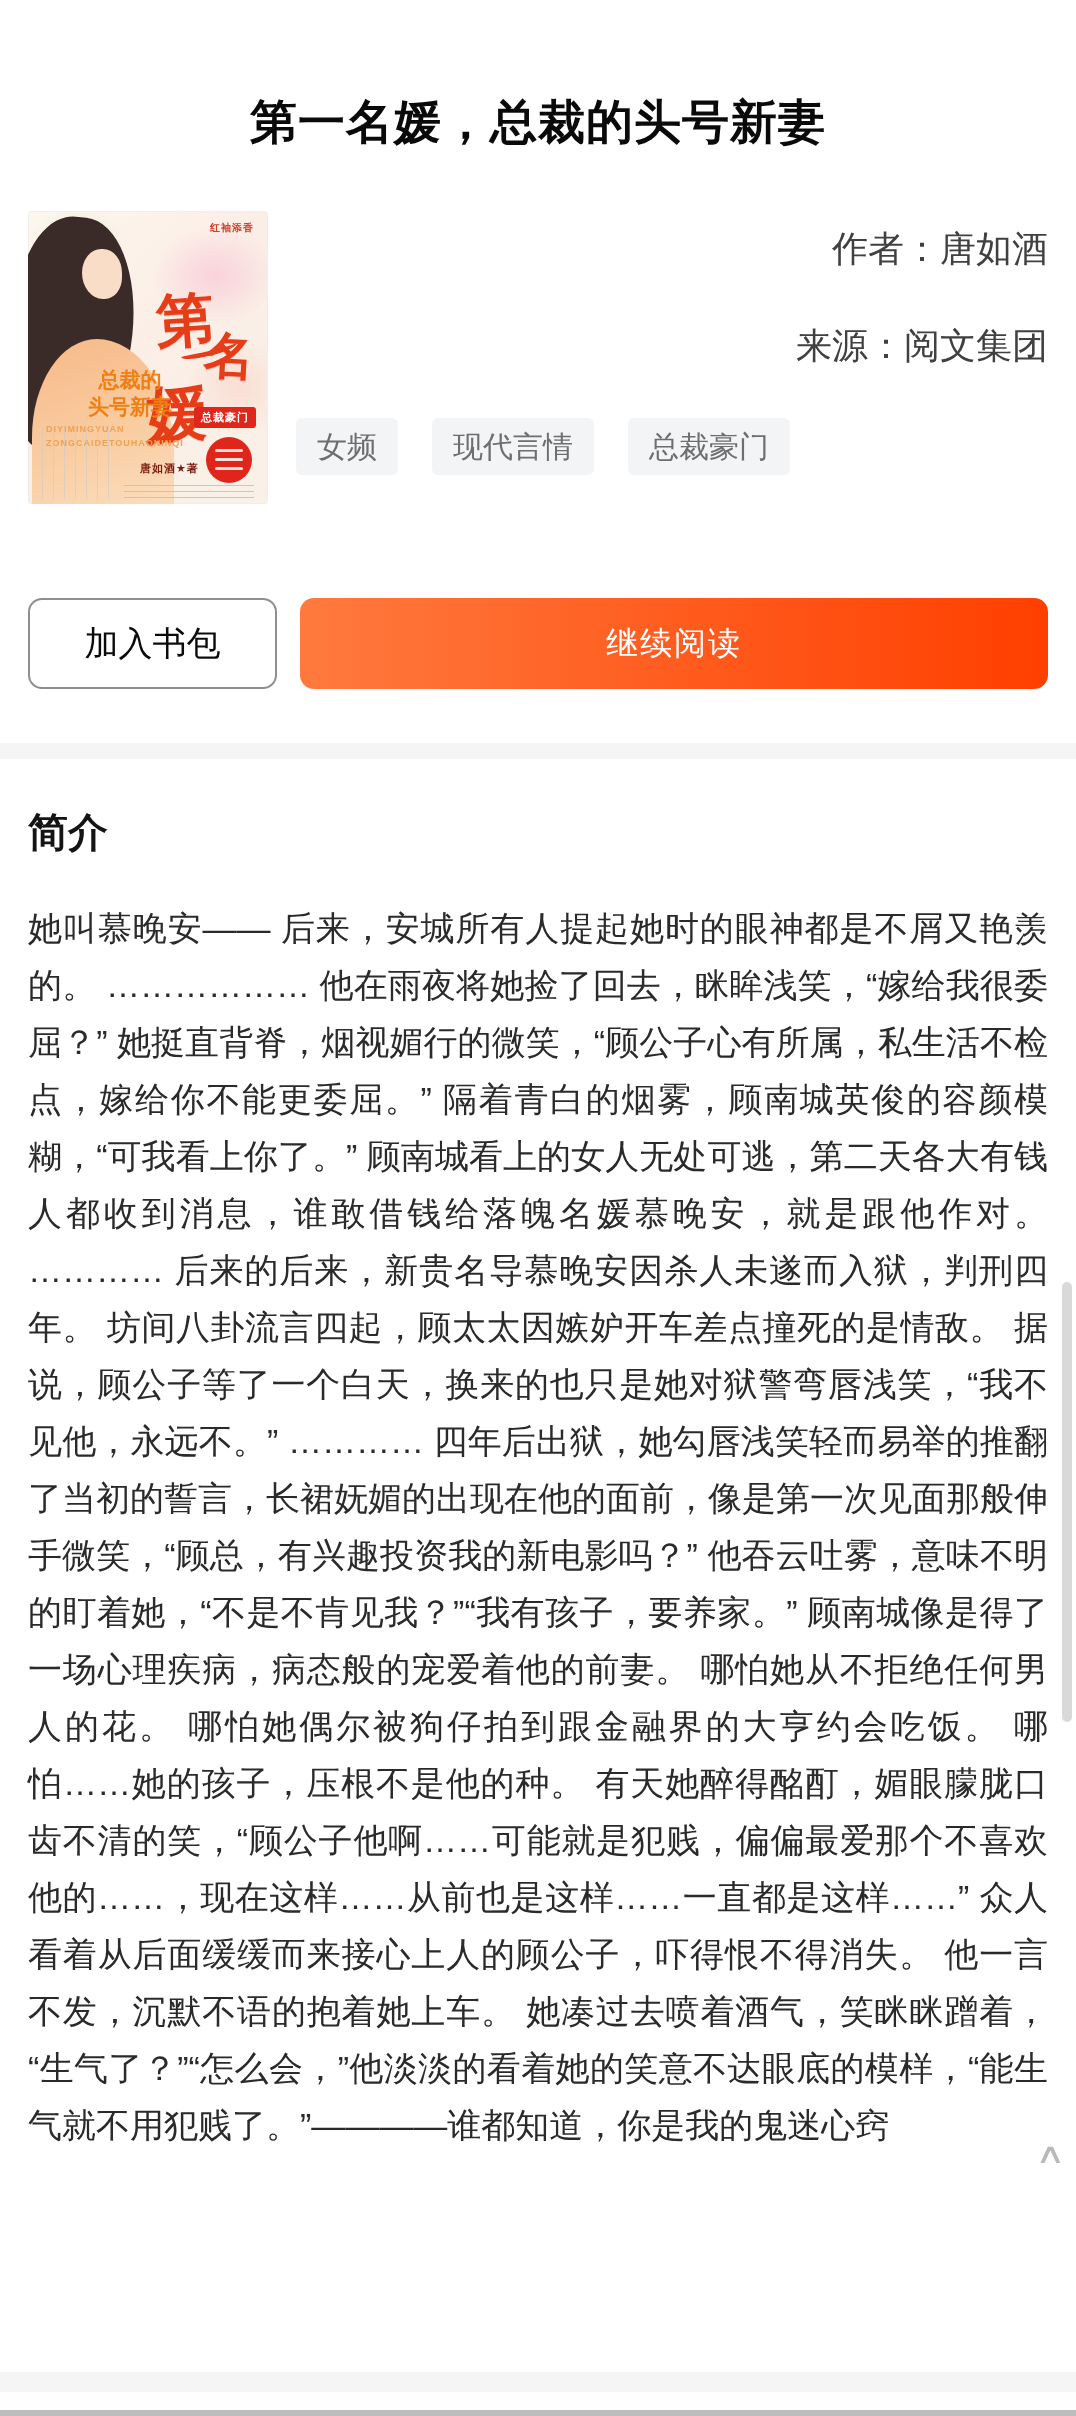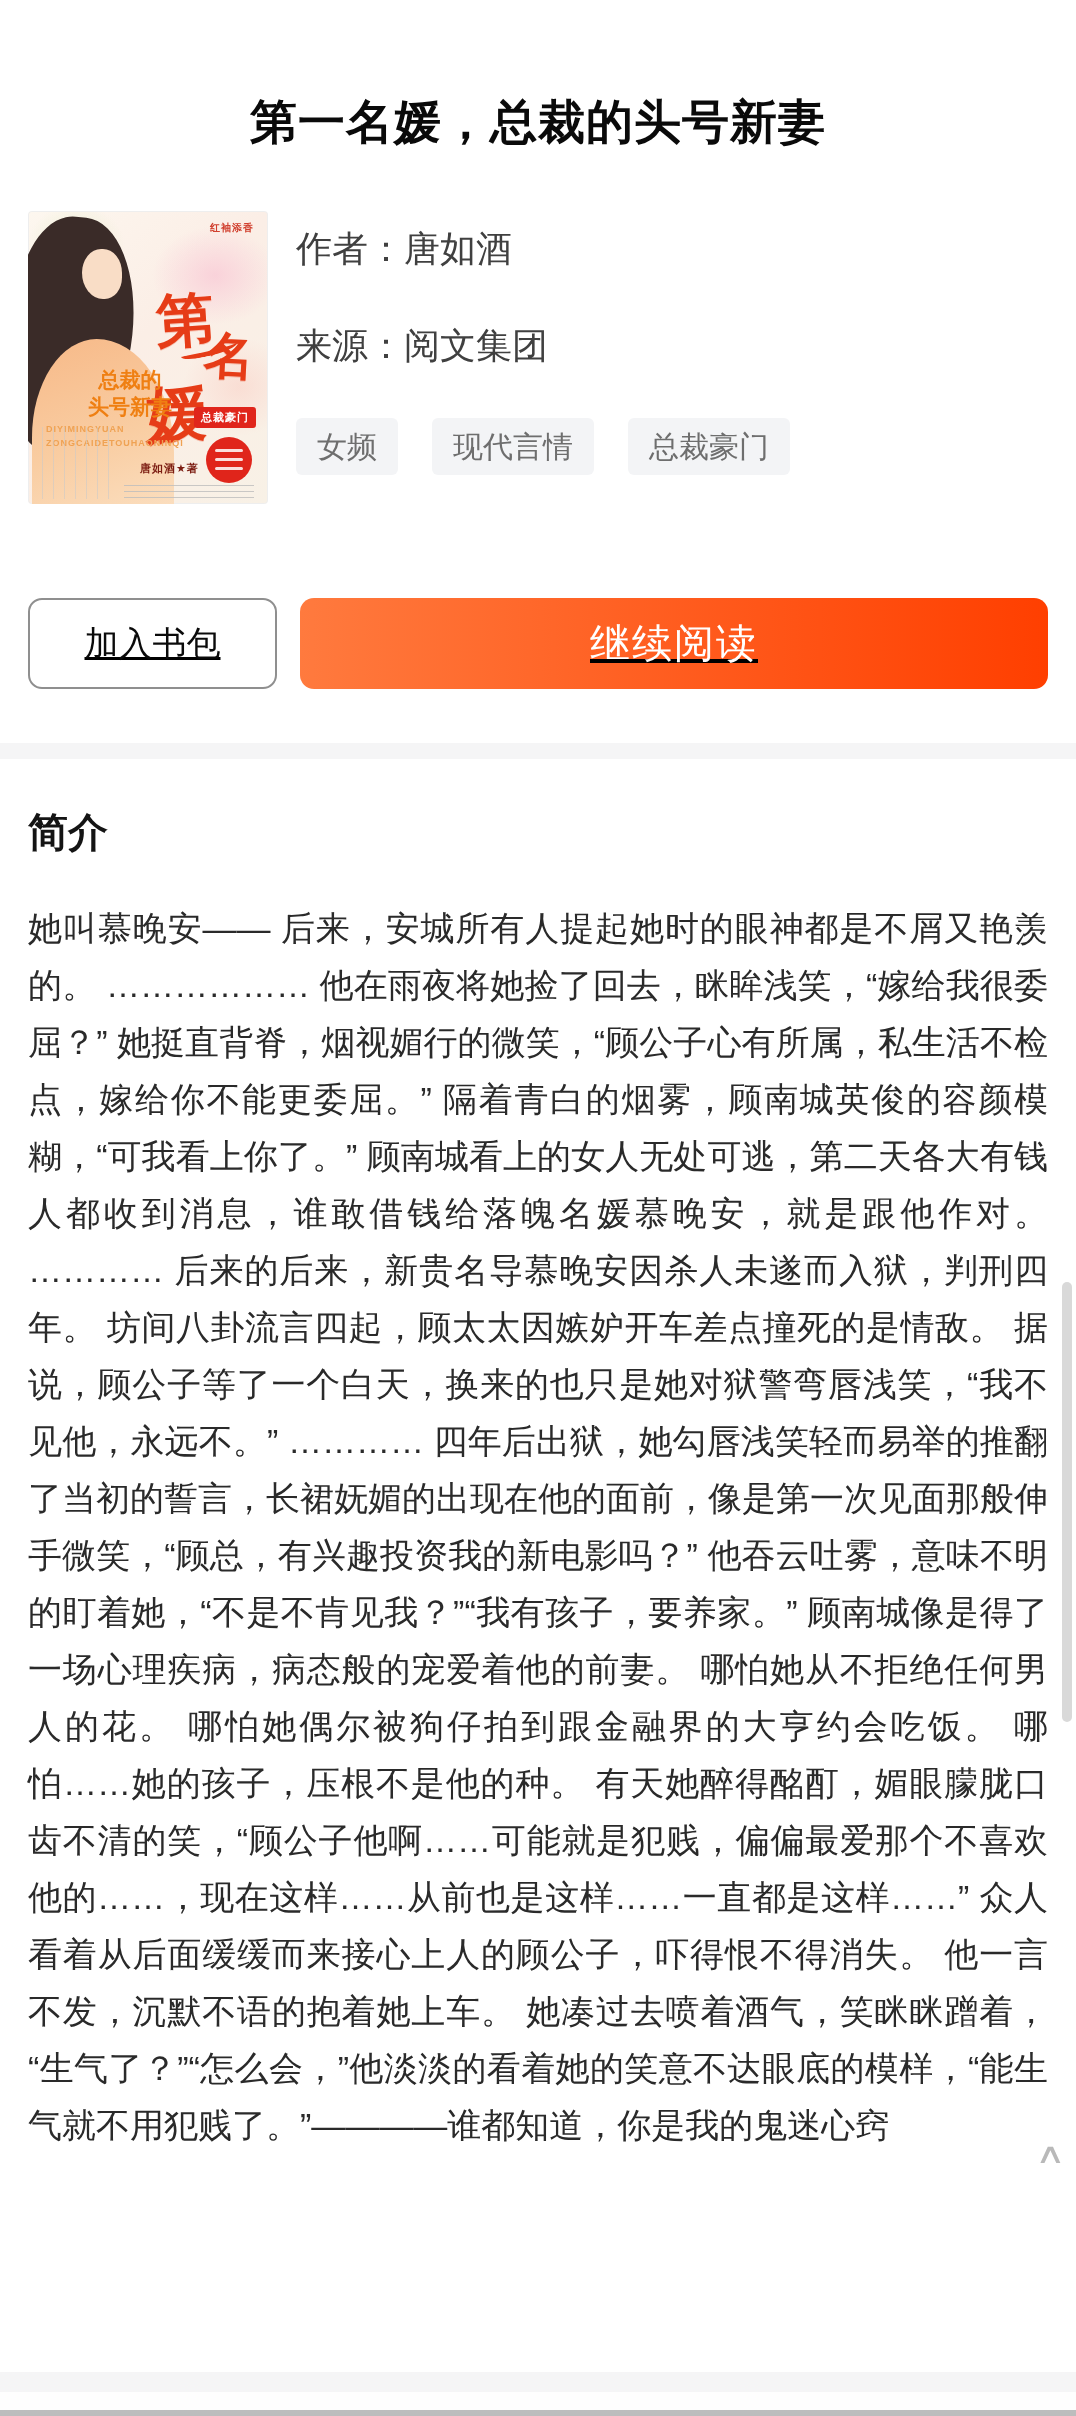--- a/index.html
+++ b/index.html
@@ -36,36 +36,36 @@
                padding:3px 7px;border-radius:3px;letter-spacing:1px;}
   .cover-seal{position:absolute;right:16px;top:226px;width:46px;height:46px;border-radius:50%;background:#e0251b;}
   .cover-seal::after{content:"";position:absolute;left:9px;top:12px;width:28px;height:3px;background:#fff;
                      box-shadow:0 9px 0 #fff,0 18px 0 #fff;opacity:.85;border-radius:2px;}
   .cover-author-credit{position:absolute;left:112px;top:250px;color:#7c1d12;font-size:11px;font-weight:700;letter-spacing:1px;}
   .cover-lines{position:absolute;left:96px;top:274px;width:130px;height:14px;
                background:repeating-linear-gradient(#bdbdbd 0 1px,transparent 1px 6px);opacity:.8;}
   .cover-vtext{position:absolute;left:14px;top:216px;width:76px;height:72px;
                background:repeating-linear-gradient(90deg,#c9c9c9 0 1px,transparent 1px 11px);opacity:.55;}
 
-  .info-col{flex:1;margin-left:28px;min-width:0;}
+  .info-col{flex:1;margin-left:28px;min-width:0;text-align:right;}
   .info-line{font-size:36px;color:#404040;line-height:44px;}
   .info-line.author{margin-top:16px;}
   .info-line.source{margin-top:53px;}
 
   .tags{display:flex;gap:34px;margin-top:50px;}
   .tag{background:#f3f4f6;color:#6e6e6e;font-size:30px;line-height:57px;height:57px;padding:0 21px;border-radius:6px;white-space:nowrap;}
 
   .stats{display:flex;align-items:center;margin-top:44px;font-size:34px;color:#9b9b9b;}
   .stat-sep{width:2px;height:28px;background:#ddd;margin:0 22px;}
 
   
-  .actions{display:flex;padding:11px 28px;margin-top:83px;gap:23px;text-decoration:underline;}
+  .actions{display:flex;padding:11px 28px;margin-top:83px;gap:23px;}
   .btn{height:91px;border-radius:14px;display:flex;align-items:center;justify-content:center;box-sizing:border-box;cursor:pointer;}
   .btn-outline{width:249px;background:#fff;border:2px solid #8f8f8f;color:#0a0a0a;font-size:34px;}
-  .btn-primary{flex:1;border:none;background:linear-gradient(to right,#ff7a3e,#ff3f00);color:#fff;font-size:40px;font-weight:500;letter-spacing:2px;}
+  .btn-primary{flex:1;border:none;background:linear-gradient(to right,#ff7a3e,#ff3f00);color:#fff;font-size:32px;font-weight:500;letter-spacing:2px;}
 
   
   .section-band{height:16px;background:#f5f5f6;margin-top:43px;}
   .intro{position:relative;padding:0 28px;}
   .intro-heading{margin-top:46px;font-size:40px;font-weight:700;color:#141414;}
   .intro-text{margin-top:40px;font-size:34px;line-height:57px;color:#2a2a2a;text-align:justify;word-break:break-all;}
   .collapse-caret{position:absolute;right:16px;bottom:-14px;color:#b9b9b9;font-size:28px;transform:scaleX(1.5);line-height:1;}
 
   
   .footer{position:absolute;left:0;right:0;bottom:0;height:44px;}

